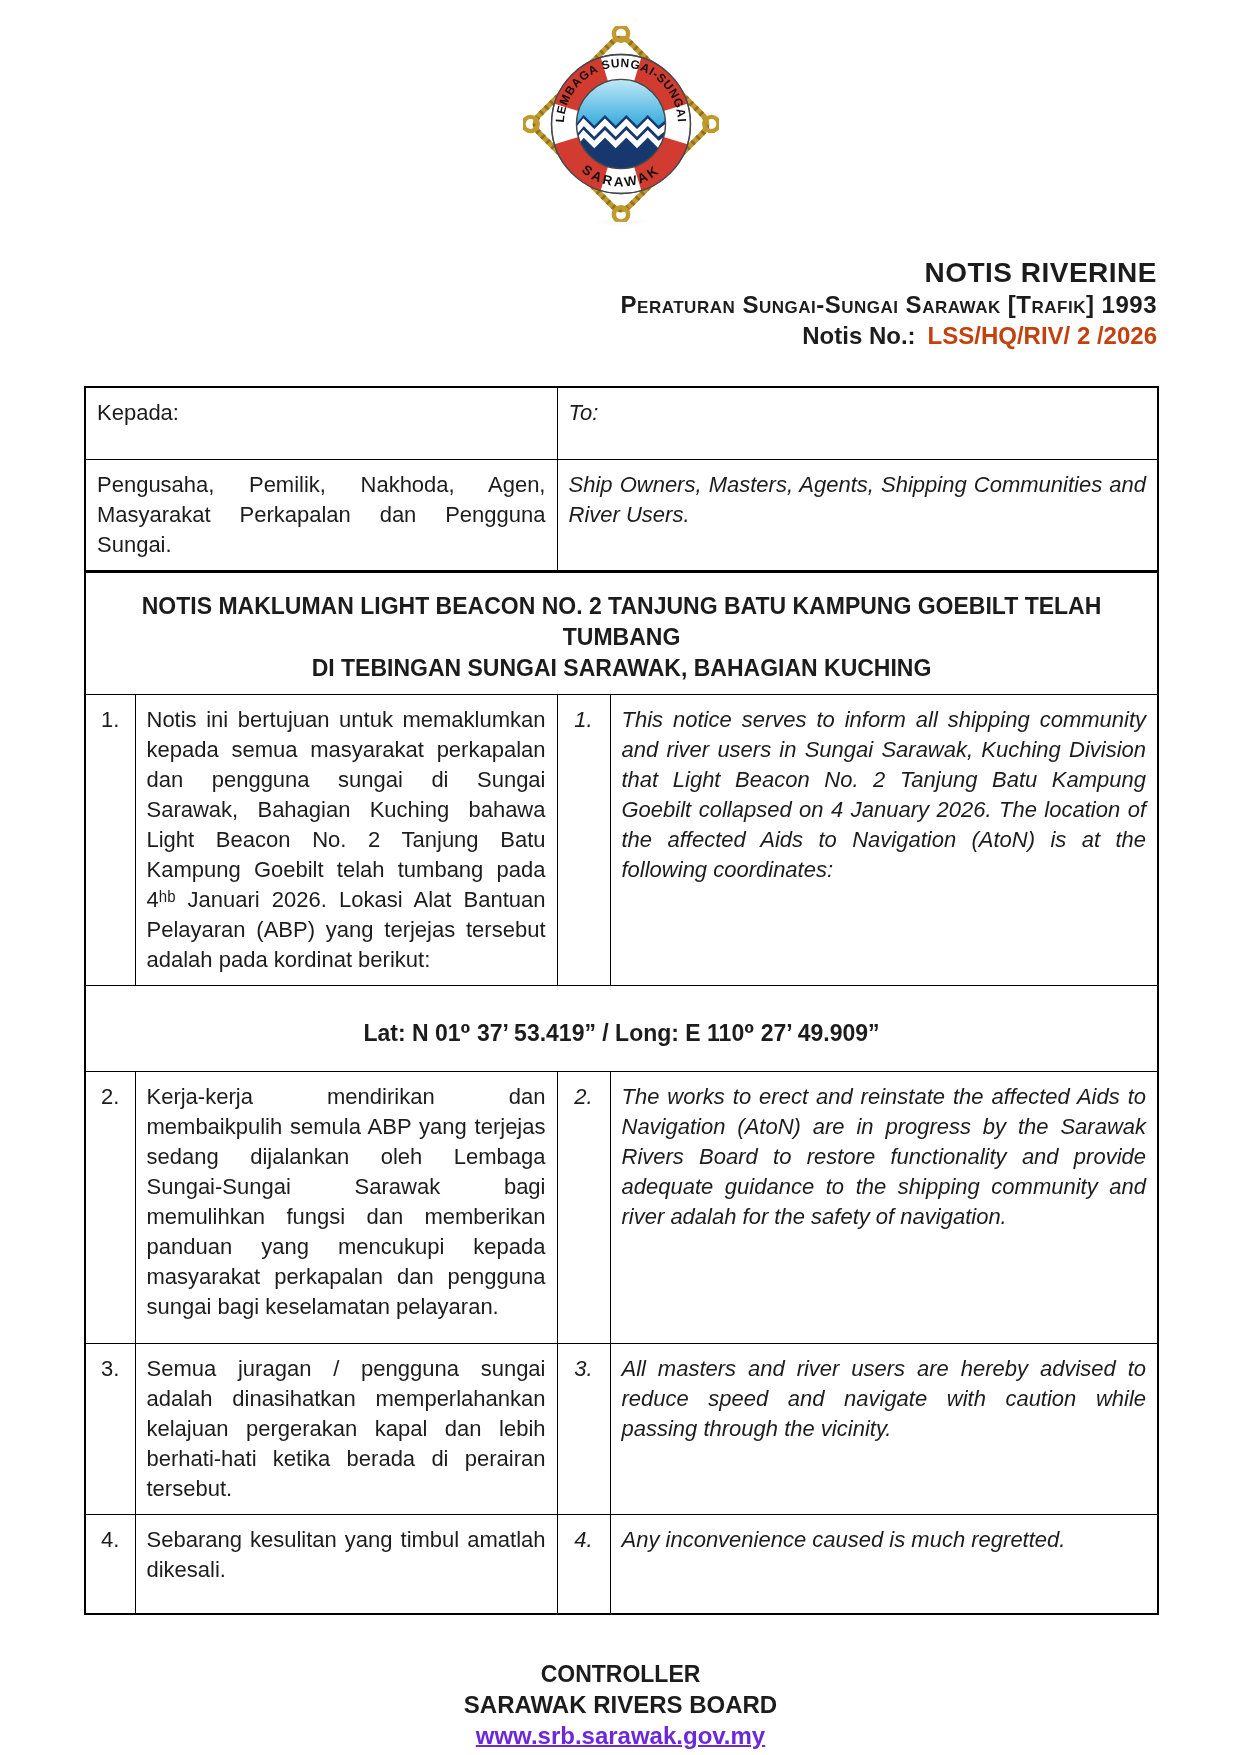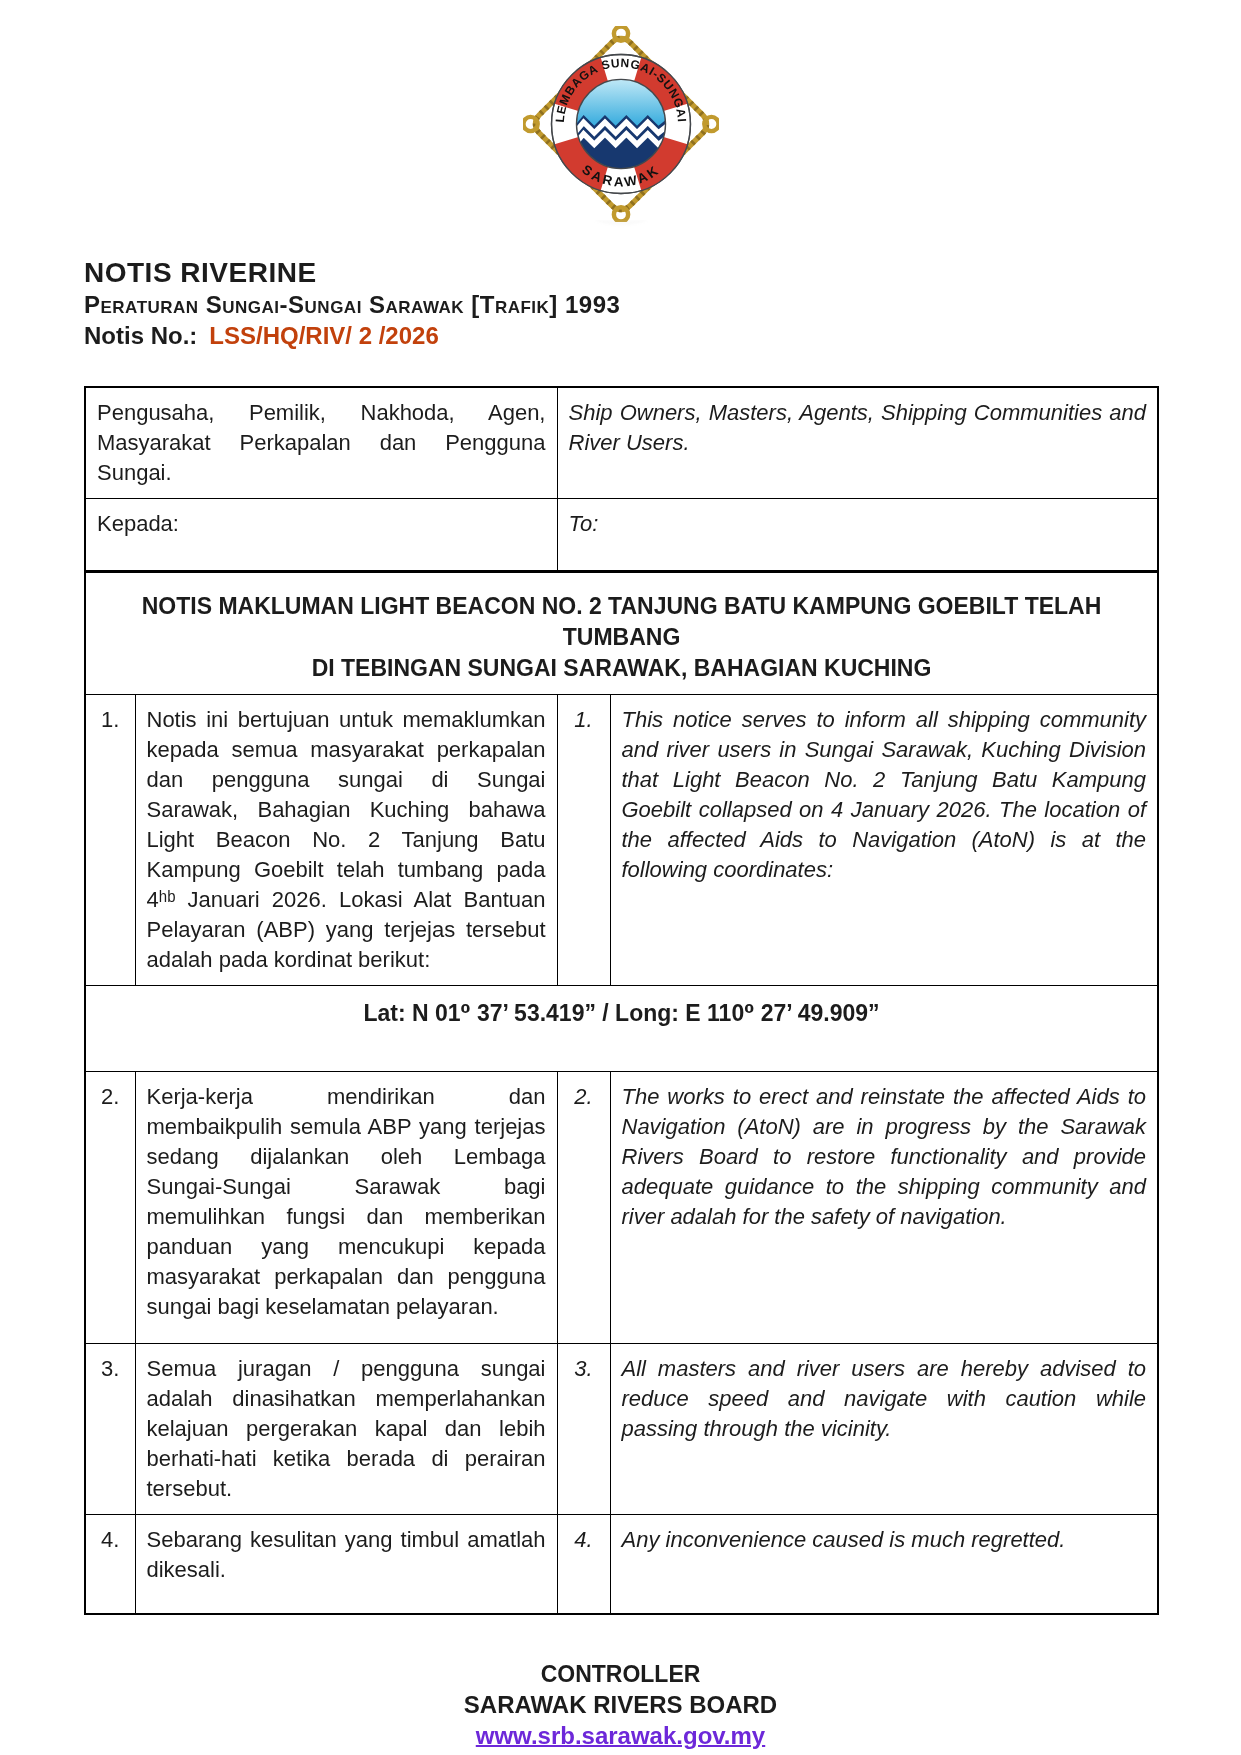--- a/index.html
+++ b/index.html
@@ -17,37 +17,37 @@
   .logo-reflection {
     height:34px; overflow:hidden; opacity:.14;
     transform:scaleY(-1); margin-top:-6px;
     -webkit-mask-image:linear-gradient(to top,#000,transparent 85%);
     mask-image:linear-gradient(to top,#000,transparent 85%);
     filter:blur(1px);
     text-align:center;
   }
 
   
-  .header { text-align:left; margin-top:2px; }
+  .header { text-align:right; margin-top:2px; }
   .title { font-size:28px; font-weight:bold; letter-spacing:.5px; line-height:34px; }
   .subtitle { font-size:24px; font-weight:bold; font-variant:small-caps; letter-spacing:.5px; line-height:30px; }
   .notice-no { font-size:24px; font-weight:bold; line-height:32px; }
   .notice-no .val { margin-left:12px; }
 
   
   table { border-collapse:collapse; table-layout:fixed; width:1073px; border:2px solid #000; }
   td { border:1px solid #000; vertical-align:top; padding:10px 11px; font-size:22px; line-height:30px; }
   .addr-table { margin-top:34px; }
   .addr-table td.hdr { height:72px; }
   .addr-table td.bdy { height:106px; text-align:justify; }
   .en { font-style:italic; }
 
   .notice-table { margin-top:-1px; }
   .headline-cell { height:96px; text-align:center; font-weight:bold; font-size:23px; line-height:31px; padding-top:18px; }
-  .coords-cell { height:86px; text-align:center; font-weight:bold; font-size:23px; padding-top:12px; }
+  .coords-cell { height:86px; text-align:center; font-weight:bold; font-size:23px; padding-top:32px; }
   td.num { text-align:center; padding-left:2px; padding-right:2px; }
   td.txt { text-align:justify; }
   .r1 td { height:270px; }
   .r2 td { height:272px; }
   .r3 td { height:150px; }
   .r4 td { height:100px; }
 
   
   .footer { text-align:center; margin-top:44px; }
   .signoff1 { font-size:23px; font-weight:bold; line-height:30px; }
@@ -124,26 +124,26 @@
     </div>
   </div>
 
   <table class="addr-table">
     <colgroup>
         <col style="width:472px">
         <col style="width:601px">
       </colgroup>
     <tbody>
         <tr>
+      <td class="hdr">Kepada:</td>
+      <td class="hdr en">To:</td>
+    </tr>
+    <tr>
       <td class="bdy">Pengusaha, Pemilik, Nakhoda, Agen, Masyarakat Perkapalan dan Pengguna Sungai.</td>
       <td class="bdy en">Ship Owners, Masters, Agents, Shipping Communities and River Users.</td>
-    </tr>
-    <tr>
-      <td class="hdr">Kepada:</td>
-      <td class="hdr en">To:</td>
     </tr>
   </tbody>
     </table>
 
   <table class="notice-table">
     <colgroup>
       <col style="width:50px">
         <col style="width:422px">
         <col style="width:53px">
         <col style="width:548px">

